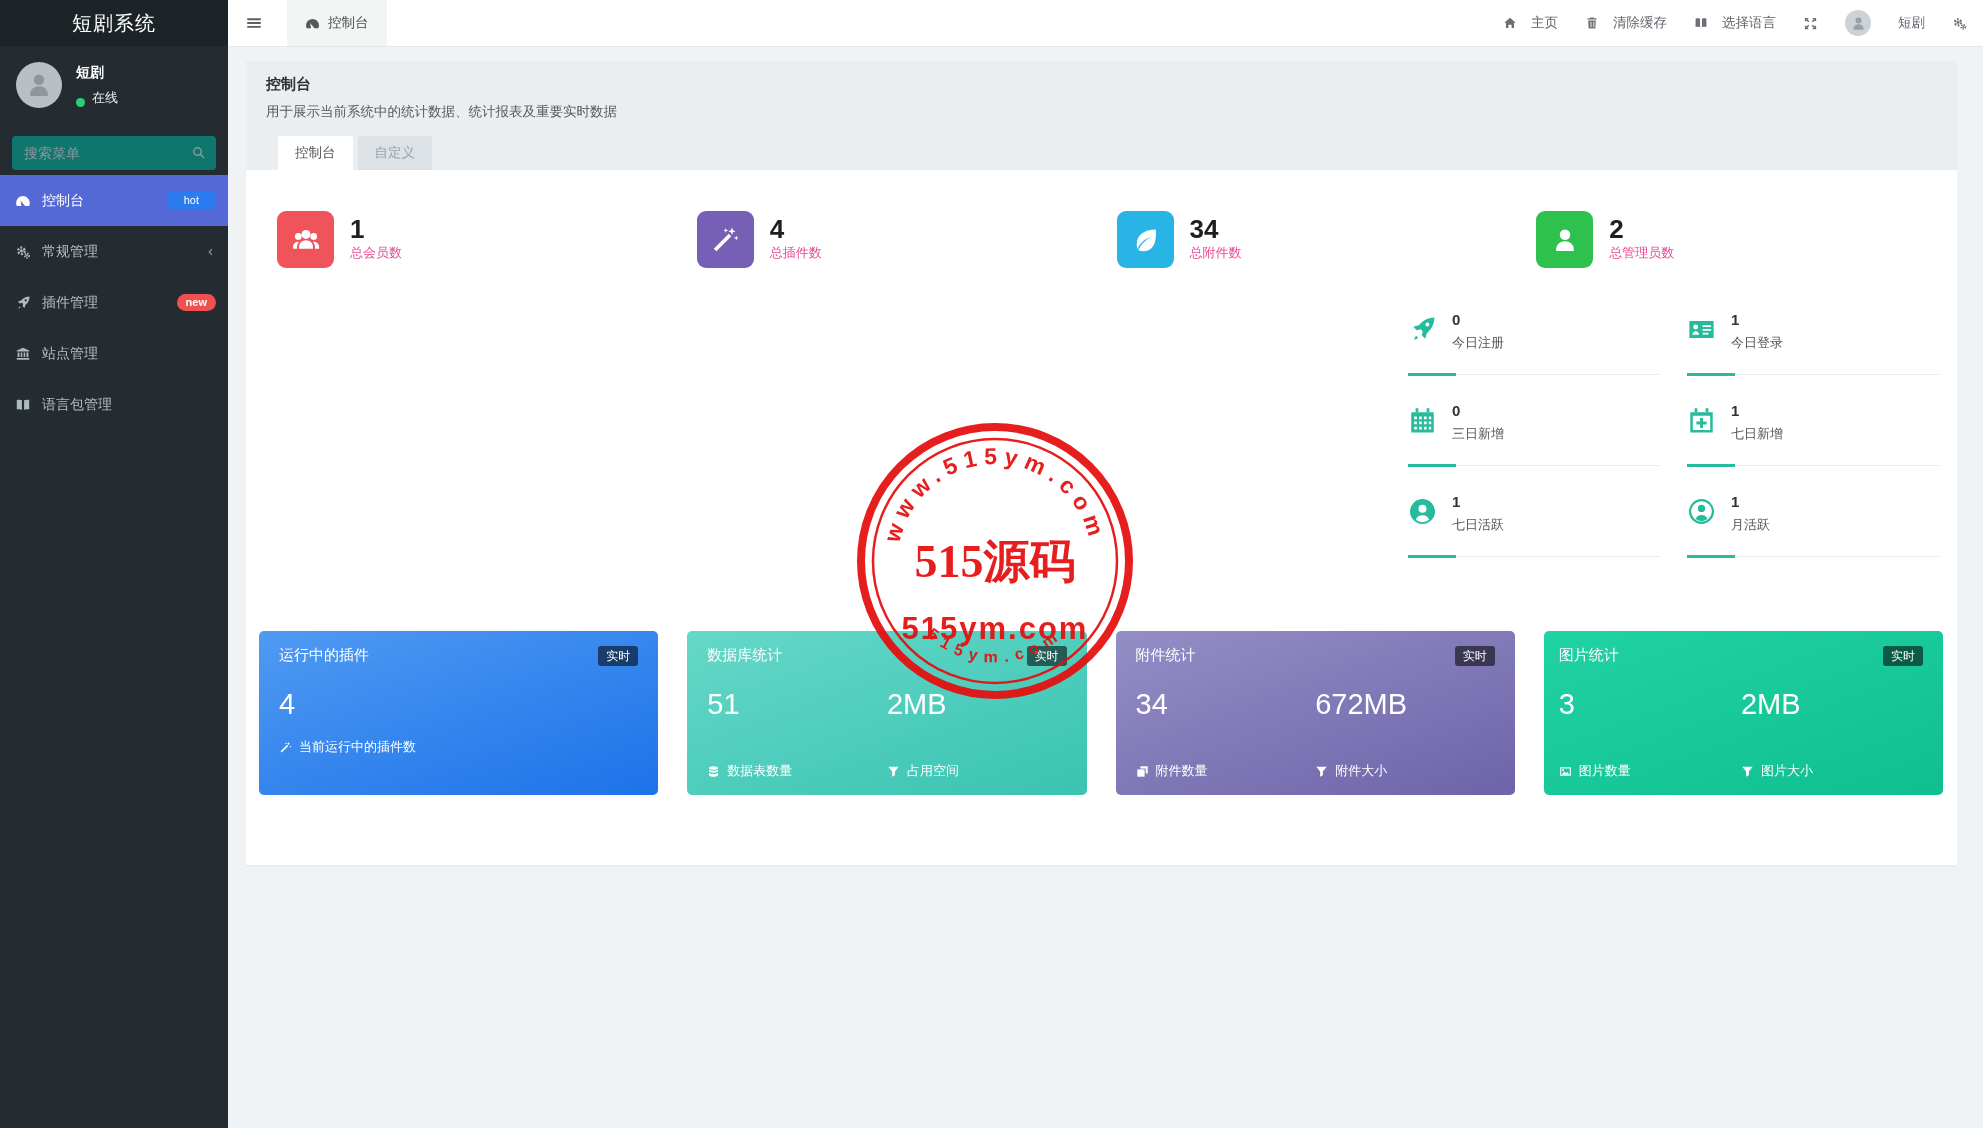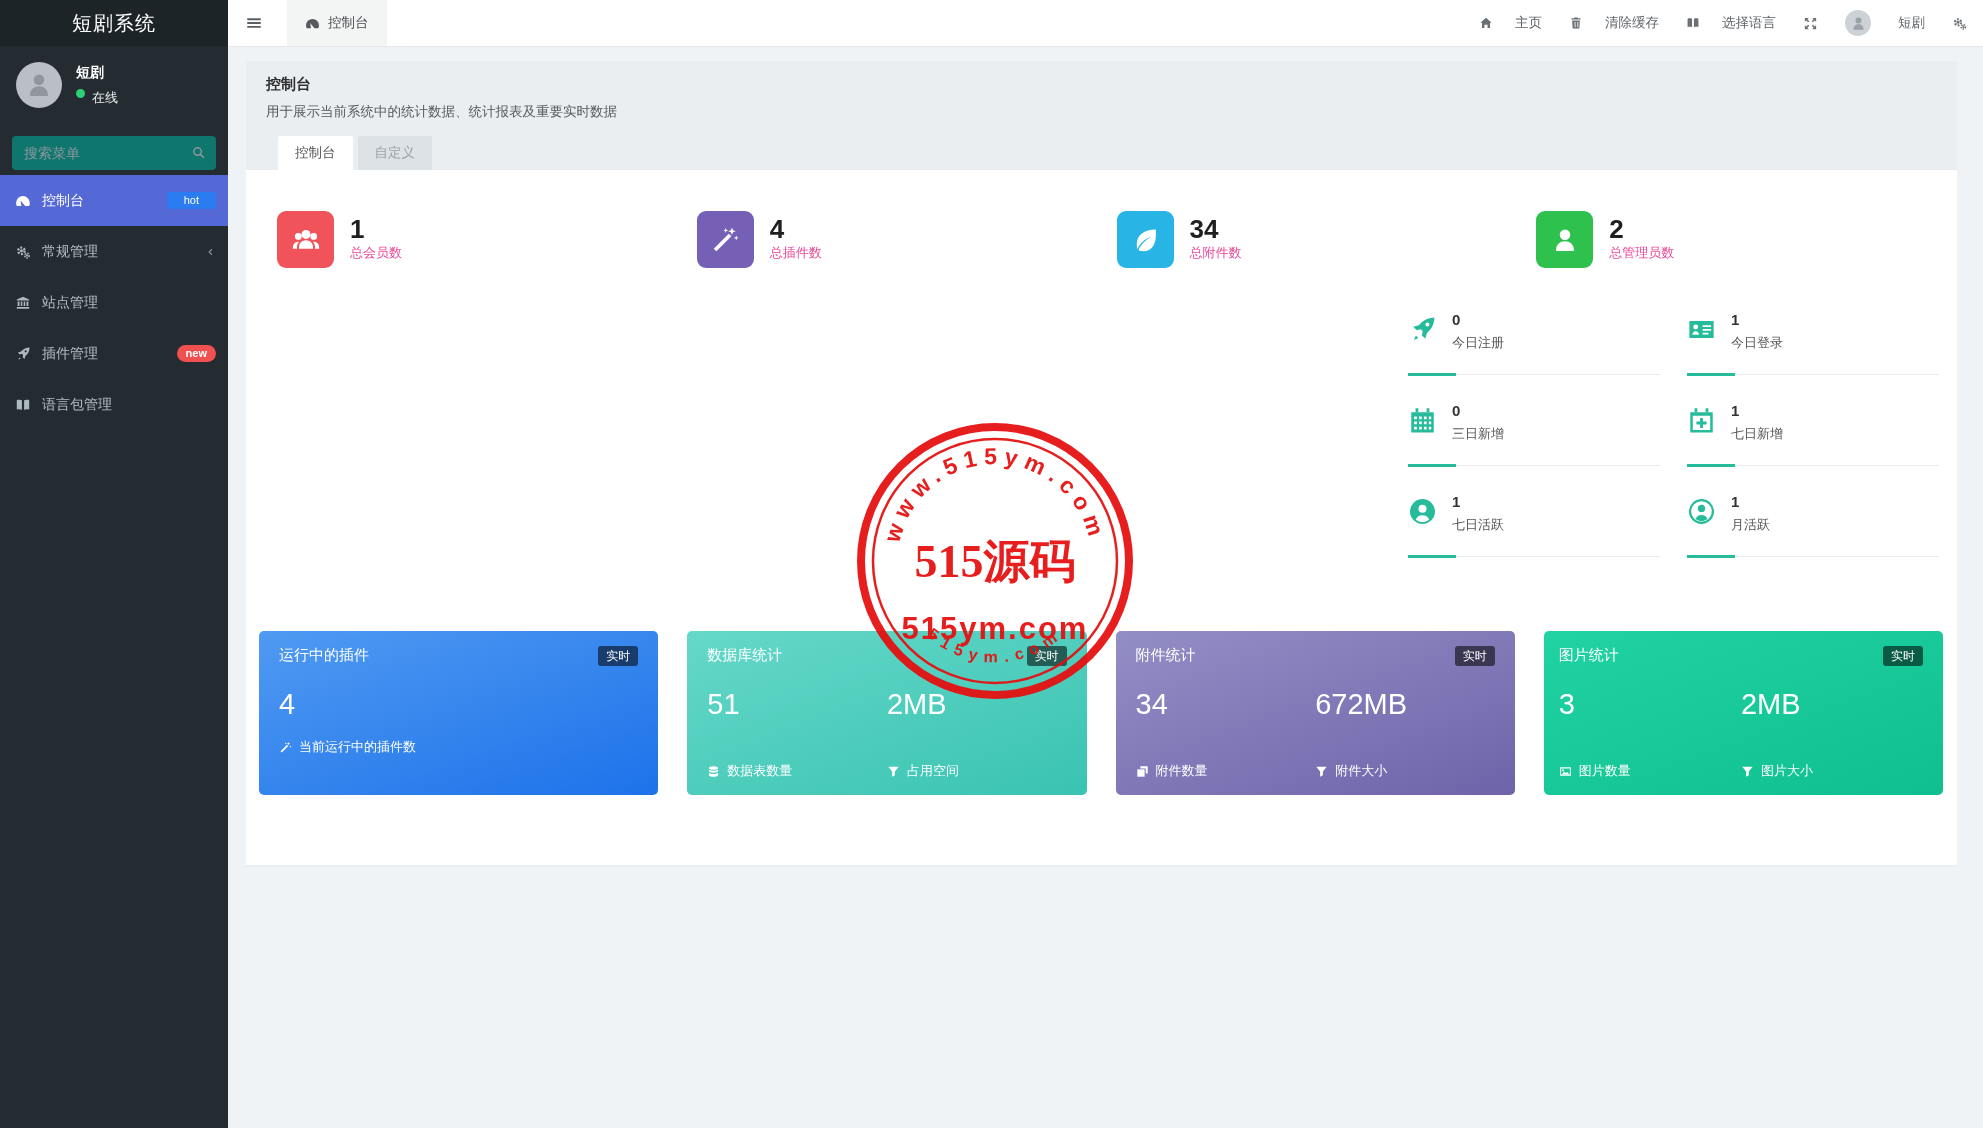--- a/index.html
+++ b/index.html
@@ -8,21 +8,21 @@
   .ic svg{width:1em;height:1em;display:block}
 
   
   .sidebar{position:absolute;left:0;top:0;width:228px;height:1128px;background:#242c31;z-index:3}
   .brand{height:46px;background:#1d2428;color:#fff;font-size:20px;font-weight:500;
     display:flex;align-items:center;justify-content:center;letter-spacing:1px}
   .userpanel{display:flex;align-items:center;gap:14px;padding:16px 14px 14px 16px}
   .avatar{width:46px;height:46px;border-radius:50%;background:#b9bfc4;color:#8f969c;
     display:flex;align-items:center;justify-content:center;font-size:30px;overflow:hidden}
   .uname{color:#fff;font-size:14px;font-weight:bold}
-  .ustatus{color:#e8eef2;font-size:13px;margin-top:7px;display:flex;align-items:flex-start;gap:7px}
+  .ustatus{color:#e8eef2;font-size:13px;margin-top:7px;display:flex;align-items:flex-end;gap:7px}
   .dot{width:9px;height:9px;border-radius:50%;background:#2dce74;display:inline-block}
   .search-wrap{margin:14px 12px 0 12px;position:relative}
   .search-wrap input{width:100%;box-sizing:border-box;height:34px;background:#0f766e;border:none;
     border-radius:4px;color:#c7ced4;font-size:14px;padding:0 34px 0 12px;outline:none;
     font-family:inherit}
   .search-wrap input::placeholder{color:#8d969e}
   .search-wrap .ic{position:absolute;right:10px;top:9px;font-size:15px;color:#8d969e;cursor:pointer}
   .menu{position:absolute;left:0;top:175px;width:228px}
   .sitem{height:51px;display:flex;align-items:center;padding:0 12px 0 15px;color:#b4bec5;
     font-size:14px;cursor:pointer}
@@ -38,21 +38,21 @@
 
   
   .navbar{position:absolute;left:228px;top:0;width:1755px;height:46px;background:#fff;
     border-bottom:1px solid #e6e9eb;display:flex;align-items:stretch;z-index:2}
   .hamb{width:52px;display:flex;align-items:center;justify-content:center;font-size:18px;
     color:#5a5f63;cursor:pointer}
   .navtab{margin-left:7px;background:#f3f4f4;display:flex;align-items:center;gap:8px;
     padding:0 18px;font-size:13.5px;color:#4a4d50;cursor:pointer}
   .navtab .ic{font-size:15px;color:#55595c}
   .nav-right{margin-left:auto;display:flex;align-items:center;gap:27px;padding-right:16px}
-  .nav-link{display:flex;align-items:center;gap:22px;font-size:13.5px;color:#60656a;cursor:pointer}
+  .nav-link{display:flex;align-items:center;gap:14px;font-size:13.5px;color:#60656a;cursor:pointer}
   .nav-link .ic{font-size:14px;color:#6b7075}
   .nav-iconbtn{font-size:15px;color:#6b7075;cursor:pointer}
   .nav-avatar{width:26px;height:26px;border-radius:50%;background:#cdd2d6;color:#9aa1a7;
     display:flex;align-items:center;justify-content:center;font-size:17px;cursor:pointer}
   .nav-user{font-size:13.5px;color:#60656a;cursor:pointer}
 
   
   .content{position:absolute;left:228px;top:46px;width:1755px;height:1082px;background:#f0f3f5}
   .panel{position:absolute;left:18px;top:15px;right:26px;height:806px;background:#eaeef1}
   .p-head{padding:14px 20px 0 20px}
@@ -163,34 +163,34 @@
       <span class="s-label">常规管理</span>
       <span class="ic chev">
           <svg viewBox="0 0 16 16" fill="currentColor" aria-hidden="true">
             <path d="M10 3.8L5.8 8 10 12.2l1.1-1.1L8 8l3.1-3.1z"></path>
           </svg>
         </span>
     </div>
     <div class="sitem">
       <span class="ic s-ic">
           <svg viewBox="0 0 16 16" fill="currentColor" aria-hidden="true">
-            <path d="M8 1.8l6.2 2.7v1.1H1.8V4.5zM2.6 6.6h1.9v4.5H2.6zM5.8 6.6h1.5v4.5H5.8zM8.7 6.6h1.5v4.5H8.7zM11.5 6.6h1.9v4.5h-1.9zM1.8 12.1h12.4v1.7H1.8z"></path>
-          </svg>
-        </span>
-      <span class="s-label">站点管理</span>
+            <path fill-rule="evenodd" d="M14.6 1.4c-3.1.1-5.6 1.2-7.3 2.9L6 5.6l-3.1.9 1.9 1.9 2.2-.55 1.15 1.15-.55 2.2 1.9 1.9.9-3.1 1.3-1.3c1.7-1.7 2.8-4.2 2.9-7.3zM10.7 6.4a1.1 1.1 0 1 1 .01-2.2 1.1 1.1 0 0 1-.01 2.2z"></path>
+            <path d="M4.5 11.5c-.7.7-1.2 2.3-1.2 2.3s1.6-.5 2.3-1.2z"></path>
+          </svg>
+        </span>
+      <span class="s-label">插件管理</span>
+      <span class="badge-new">new</span>
     </div>
     <div class="sitem">
       <span class="ic s-ic">
           <svg viewBox="0 0 16 16" fill="currentColor" aria-hidden="true">
-            <path fill-rule="evenodd" d="M14.6 1.4c-3.1.1-5.6 1.2-7.3 2.9L6 5.6l-3.1.9 1.9 1.9 2.2-.55 1.15 1.15-.55 2.2 1.9 1.9.9-3.1 1.3-1.3c1.7-1.7 2.8-4.2 2.9-7.3zM10.7 6.4a1.1 1.1 0 1 1 .01-2.2 1.1 1.1 0 0 1-.01 2.2z"></path>
-            <path d="M4.5 11.5c-.7.7-1.2 2.3-1.2 2.3s1.6-.5 2.3-1.2z"></path>
-          </svg>
-        </span>
-      <span class="s-label">插件管理</span>
-      <span class="badge-new">new</span>
+            <path d="M8 1.8l6.2 2.7v1.1H1.8V4.5zM2.6 6.6h1.9v4.5H2.6zM5.8 6.6h1.5v4.5H5.8zM8.7 6.6h1.5v4.5H8.7zM11.5 6.6h1.9v4.5h-1.9zM1.8 12.1h12.4v1.7H1.8z"></path>
+          </svg>
+        </span>
+      <span class="s-label">站点管理</span>
     </div>
     <div class="sitem">
       <span class="ic s-ic">
           <svg viewBox="0 0 16 16" fill="currentColor" aria-hidden="true">
             <path d="M1.8 3c1.7-.5 3.4-.5 5.1.2v9.6c-1.7-.7-3.4-.7-5.1-.2zM14.2 3c-1.7-.5-3.4-.5-5.1.2v9.6c1.7-.7 3.4-.7 5.1-.2z"></path>
           </svg>
         </span>
       <span class="s-label">语言包管理</span>
     </div>
   </div>

